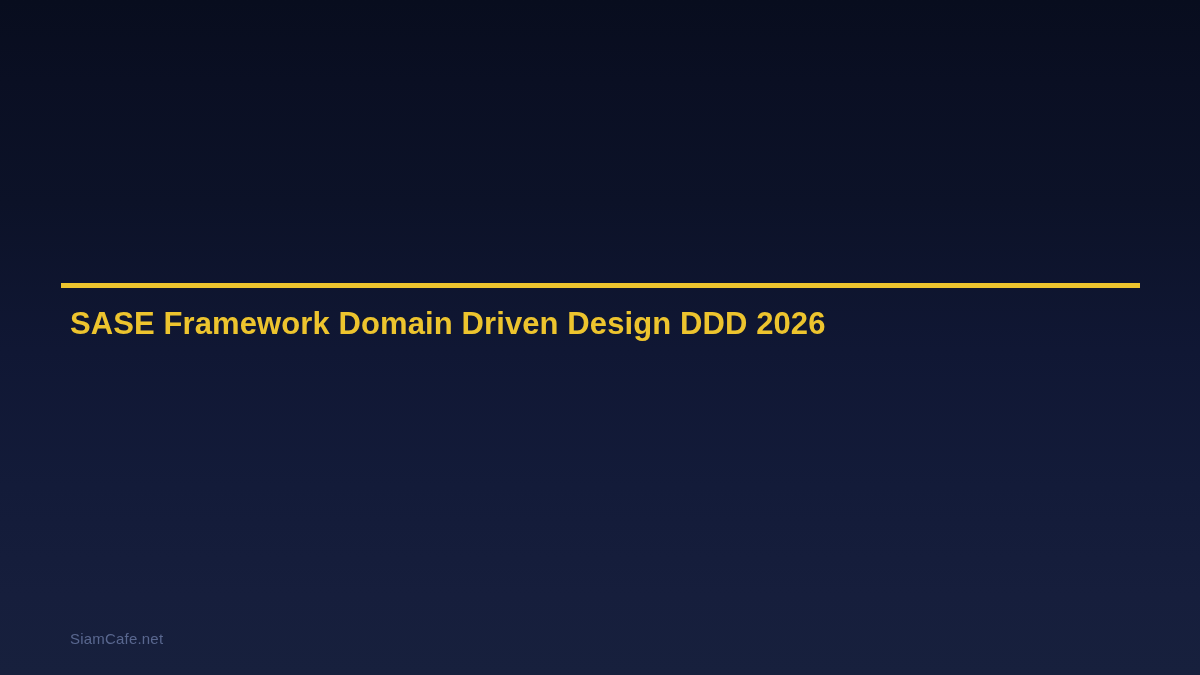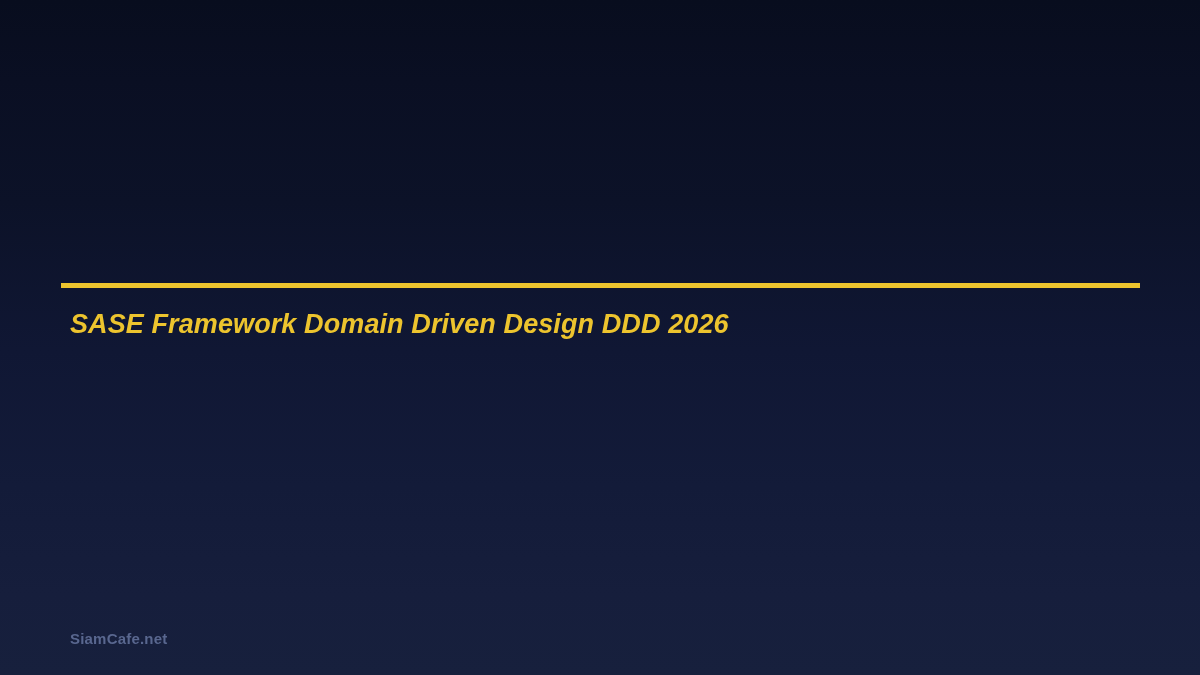--- a/index.html
+++ b/index.html
@@ -41,37 +41,36 @@
     background: #edc42e;
     border-radius: 0;
   }
 
   .slide-title {
     margin: 0;
     padding: 0;
     position: absolute;
     left: 9px;         
     top: 21px;         
-    font-size: 27px;
+    font-size: 31px;
     line-height: 40px;
     font-weight: 700;
     letter-spacing: 0.1px;
     color: #edc42e;
     white-space: nowrap;
-    font-style: italic;
   }
 
   
   .watermark {
     position: absolute;
     left: 70px;
     top: 629px;
     font-size: 15px;
     line-height: 20px;
-    font-weight: 700;
+    font-weight: 400;
     color: #59678f;
     letter-spacing: 0.2px;
     white-space: nowrap;
   }
 </style>
 </head>
 <body>
 
 <div id="slide">
 

